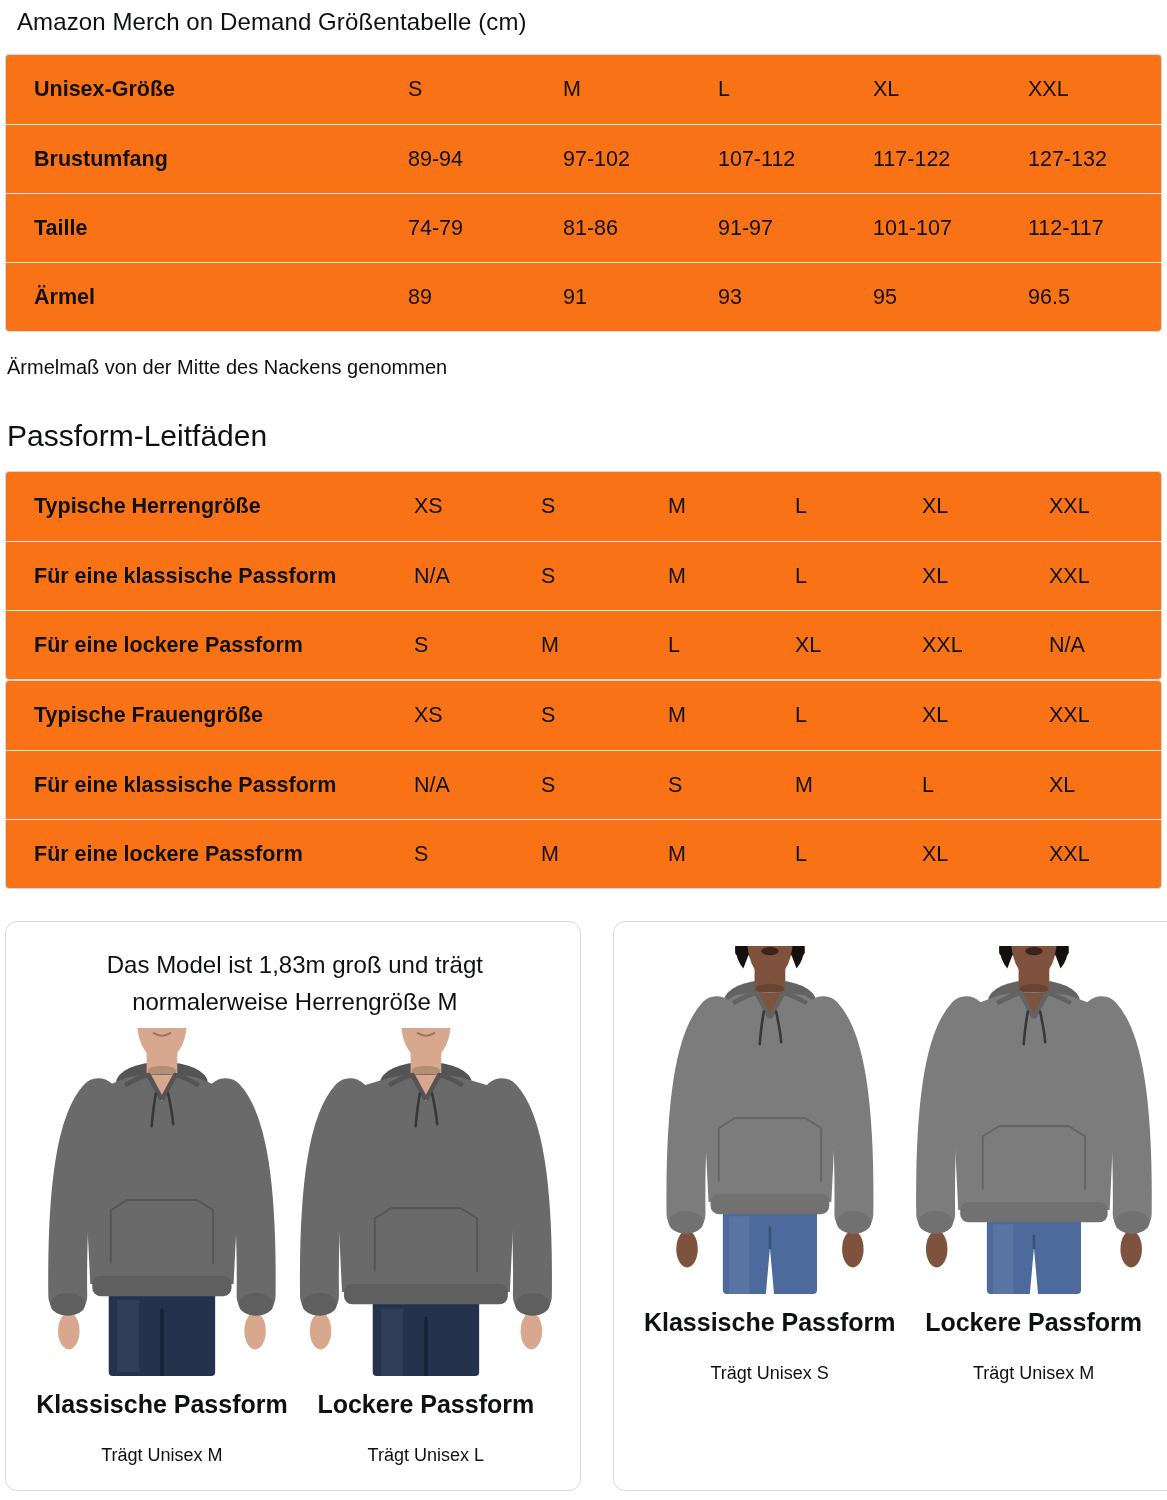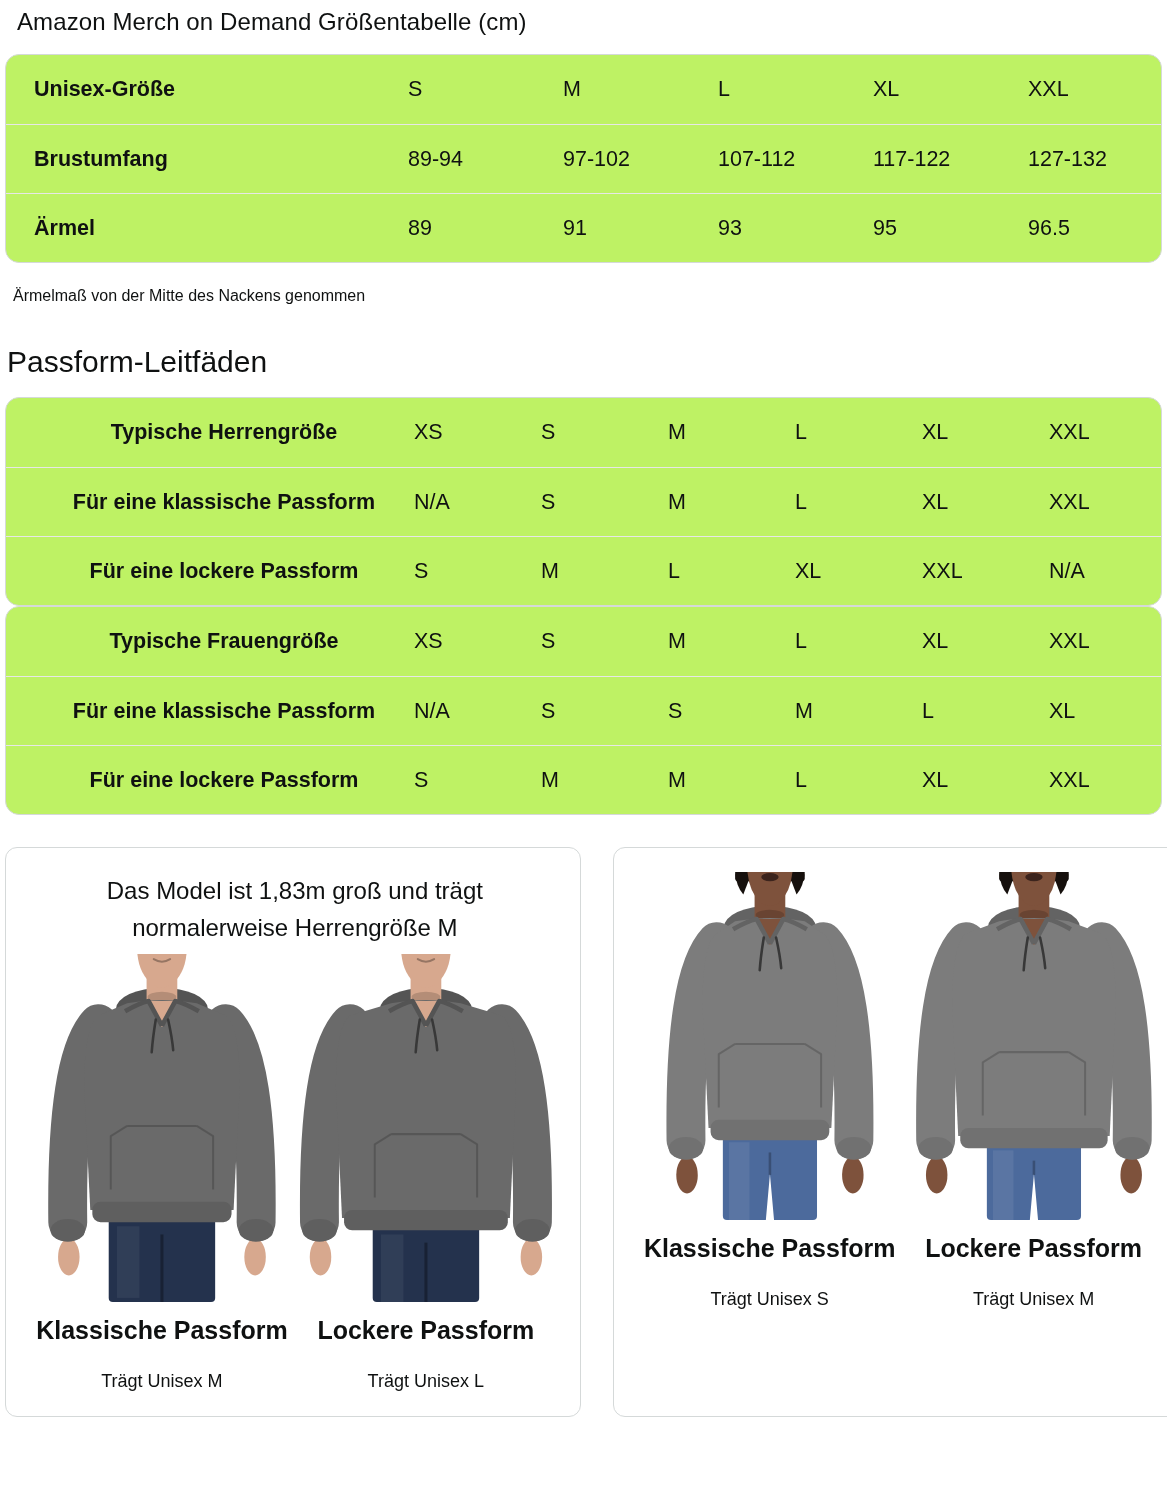--- a/index.html
+++ b/index.html
@@ -16,41 +16,41 @@
     padding:6px 5px 8px 5px;
   }
   .page-title{
     font-size:24px;
     font-weight:400;
     margin:2px 0 18px 12px;
     letter-spacing:.1px;
   }
   .size-table{
     border:1px solid var(--border);
-    border-radius:14px;
-    background:#bef264;
+    border-radius:4px;
+    background:#f97316;
     overflow:hidden;
   }
   .trow{
     display:flex;
     align-items:center;
     height:69px;
     border-top:1px solid var(--divider);
     padding-left:28px;
   }
   .trow:first-child{border-top:none;}
   .tlabel{font-weight:700;font-size:21.5px;flex:none;}
   .tcell{font-size:21.5px;flex:none;}
   .t5 .tlabel{width:374px;}
   .t5 .tcell{width:155px;}
-  .t6 .tlabel{width:380px;text-align:center;}
+  .t6 .tlabel{width:380px;}
   .t6 .tcell{width:127px;}
   .note{
-    font-size:16px;
-    margin:24px 0 0 8px;
+    font-size:20px;
+    margin:24px 0 0 2px;
   }
   .section-heading{
     font-size:30px;
     font-weight:400;
     margin:40px 0 18px 2px;
   }
   .gap-table{}
   .cards{
     display:flex;
     gap:32px;
@@ -100,20 +100,28 @@
     <div class="tcell">XL</div>
     <div class="tcell">XXL</div>
   </div>
   <div class="trow">
     <div class="tlabel">Brustumfang</div>
     <div class="tcell">89-94</div>
     <div class="tcell">97-102</div>
     <div class="tcell">107-112</div>
     <div class="tcell">117-122</div>
     <div class="tcell">127-132</div>
+  </div>
+  <div class="trow">
+    <div class="tlabel">Taille</div>
+    <div class="tcell">74-79</div>
+    <div class="tcell">81-86</div>
+    <div class="tcell">91-97</div>
+    <div class="tcell">101-107</div>
+    <div class="tcell">112-117</div>
   </div>
   <div class="trow">
     <div class="tlabel">Ärmel</div>
     <div class="tcell">89</div>
     <div class="tcell">91</div>
     <div class="tcell">93</div>
     <div class="tcell">95</div>
     <div class="tcell">96.5</div>
   </div>
 </div>

